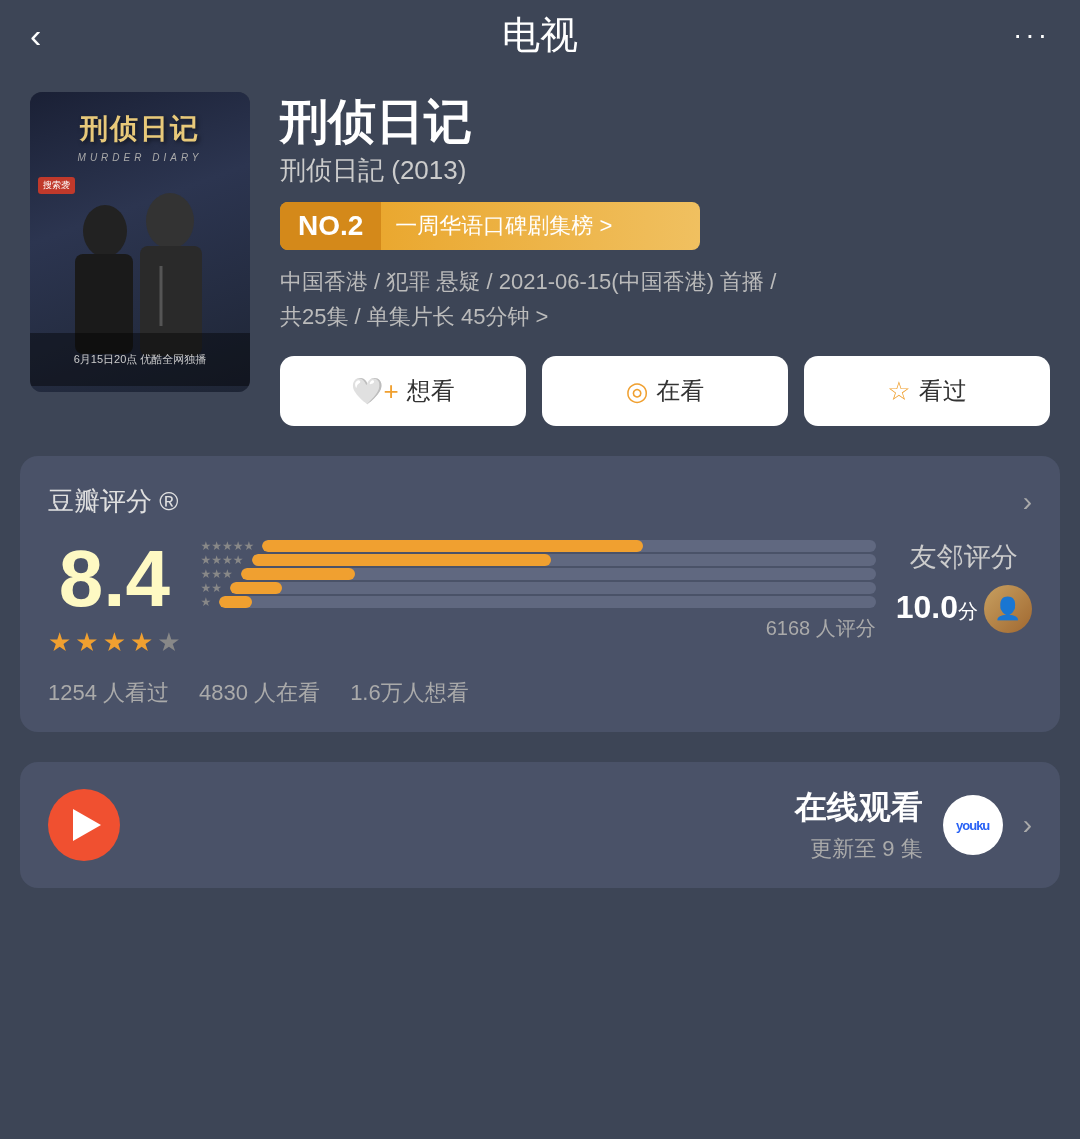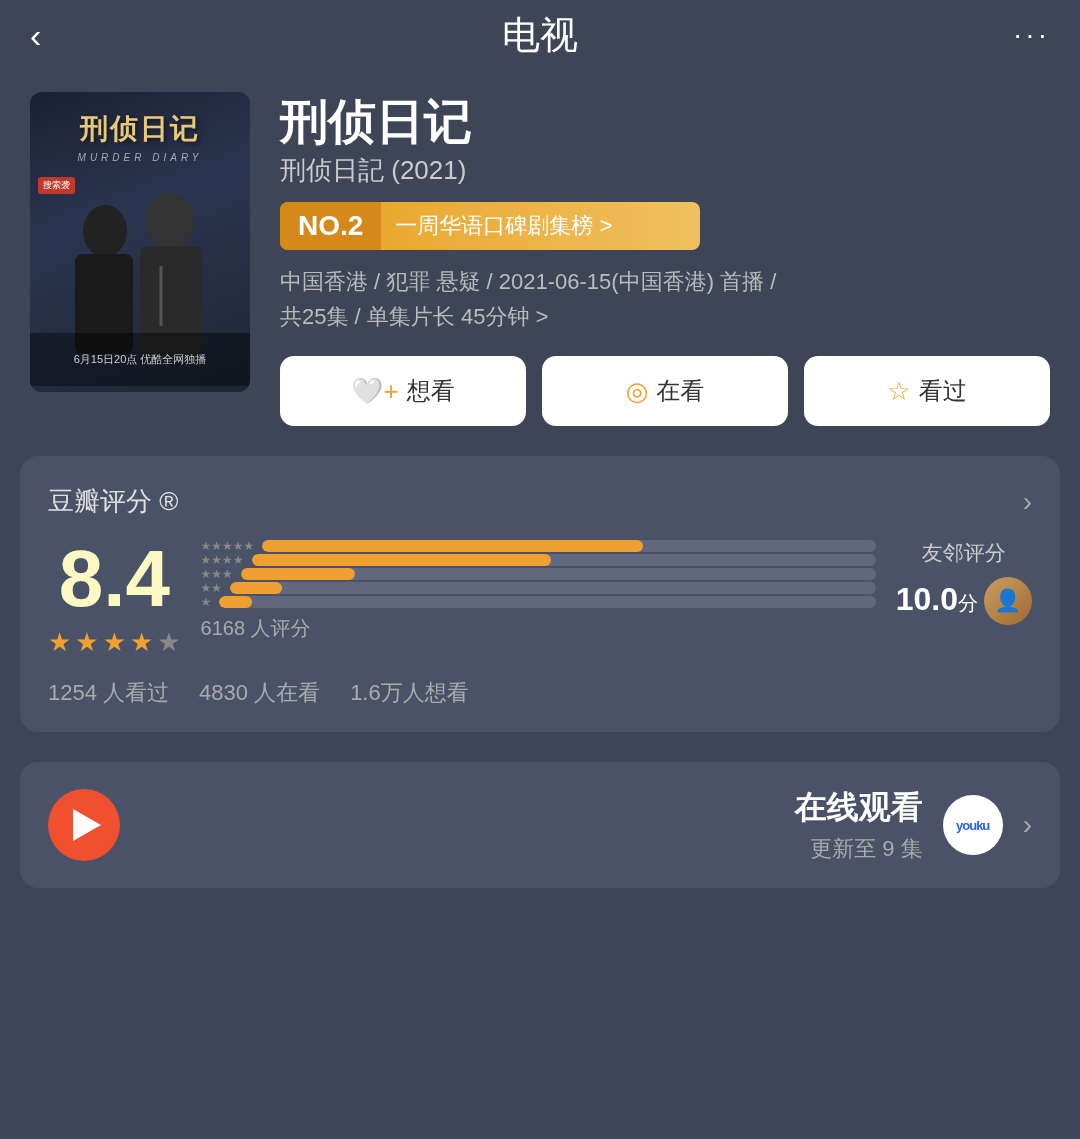--- a/index.html
+++ b/index.html
@@ -253,34 +253,34 @@
       background: #606880;
       border-radius: 6px;
       overflow: hidden;
     }
     .bar-fill {
       height: 100%;
       background: #f0a030;
       border-radius: 6px;
     }
     .rating-count {
-      text-align: left;
+      text-align: right;
       font-size: 20px;
       color: #aaa;
       margin-top: 6px;
     }
 
     .neighbor-score {
       display: flex;
       flex-direction: column;
       align-items: center;
       min-width: 120px;
     }
     .neighbor-label {
-      font-size: 21px;
+      font-size: 27px;
       color: #ccc;
       margin-bottom: 6px;
     }
     .neighbor-value {
       font-size: 32px;
       font-weight: 700;
       color: #fff;
     }
     .neighbor-unit {
       font-size: 20px;
@@ -409,21 +409,21 @@
           <line x1="131" y1="90" x2="131" y2="150" stroke="#555" stroke-width="3"></line>
         </svg>
       </div>
       <div class="poster-bottom-text">6月15日20点 优酷全网独播</div>
     </div>
   </div>
 
   <div class="show-details">
     <div>
       <div class="show-title-main">刑侦日记</div>
-      <div class="show-title-sub">刑侦日記 (2021)</div>
+      <div class="show-title-sub">刑侦日記 (2013)</div>
     </div>
 
     <div class="ranking-badge">
       <div class="ranking-no">NO.2</div>
       <div class="ranking-text">一周华语口碑剧集榜 &gt;</div>
     </div>
 
     <div class="show-meta">
       <div>中国香港 / 犯罪 悬疑 / 2021-06-15(中国香港) 首播 /</div>
       <div>共25集 / 单集片长 45分钟 &gt;</div>

